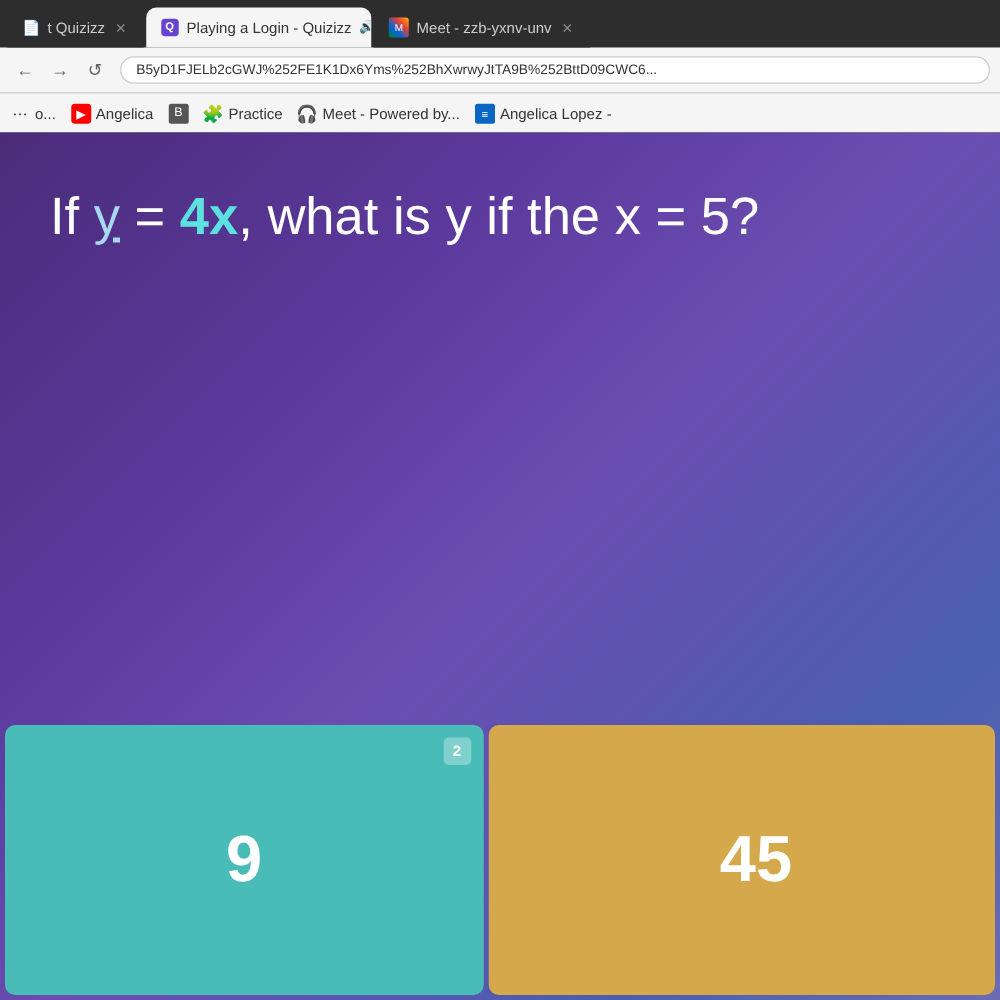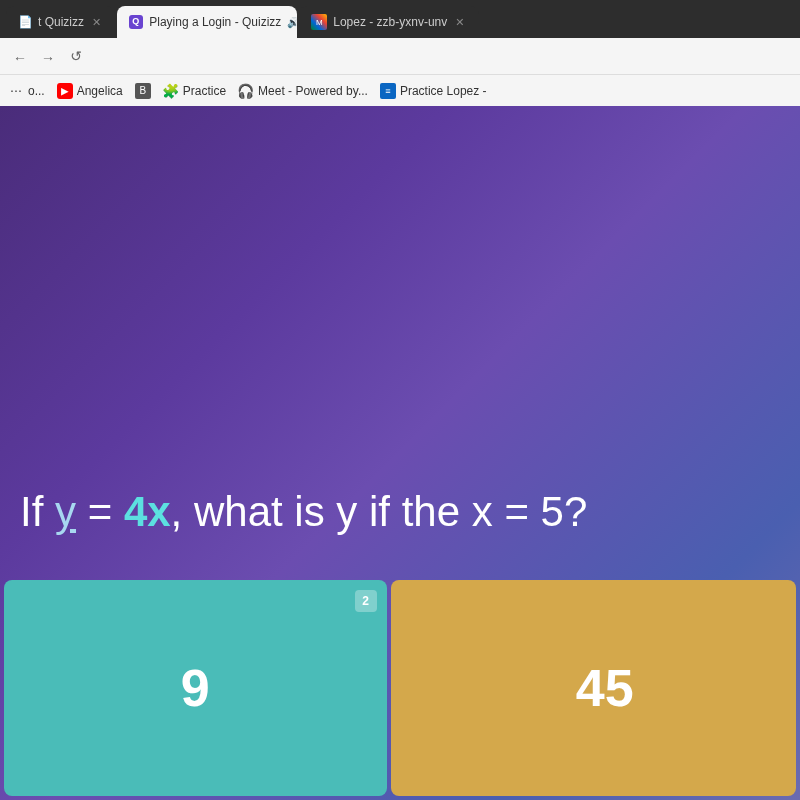--- a/index.html
+++ b/index.html
@@ -143,24 +143,25 @@
       background: linear-gradient(135deg, #4a2c7a 0%, #5c3a9e 30%, #6b4db0 50%, #4a5fb0 80%, #6b6bb0 100%);
       display: flex;
       flex-direction: column;
       align-items: stretch;
       justify-content: flex-start;
     }
 
     .question-area {
       flex: 1;
       display: flex;
-      align-items: flex-end;
+      align-items: flex-start;
       justify-content: flex-start;
       padding: 40px 20px;
       min-height: 300px;
+      margin-left: 20px;
     }
 
     .question-text {
       font-size: 42px;
       font-weight: 500;
       color: #ffffff;
       line-height: 1.3;
     }
 
     .question-text .highlight-y {
@@ -286,32 +287,33 @@
 
     <div class="tab active">
       <span class="tab-icon quiz-icon">Q</span>
       <span>Playing a Login - Quizizz</span>
       <span class="tab-audio">🔊</span>
 
     </div>
 
     <div class="tab">
       <span class="tab-icon meet-icon">M</span>
-      <span>Lopez - zzb-yxnv-unv</span>
+      <span>Meet - zzb-yxnv-unv</span>
       <span class="tab-close">✕</span>
     </div>
 
   </div>
 
   <div class="address-bar">
     <div class="nav-buttons">
       <div class="nav-btn">←</div>
       <div class="nav-btn">→</div>
       <div class="nav-btn">↺</div>
     </div>
+    <div class="url-bar">B5yD1FJELb2cGWJ%252FE1K1Dx6Yms%252BhXwrwyJtTA9B%252BttD09CWC6...</div>
   </div>
 
   <div class="bookmarks-bar">
 
     <div class="bookmark-item">
       <span class="bookmark-icon">⋯</span>
       <span>o...</span>
     </div>
 
     <div class="bookmark-item">
@@ -328,21 +330,21 @@
       <span>Practice</span>
     </div>
 
     <div class="bookmark-item">
       <span class="bookmark-icon login-icon">🎧</span>
       <span>Meet - Powered by...</span>
     </div>
 
     <div class="bookmark-item">
       <span class="bookmark-icon angelica-icon">≡</span>
-      <span>Practice Lopez -</span>
+      <span>Angelica Lopez -</span>
     </div>
 
   </div>
 </div>
 
 <div class="main-content">
 
   <div class="question-area">
     <div class="question-text">
       <span>If </span><span class="highlight-y">y</span><span> = </span><span class="highlight-4x">4x</span><span>, what is y if the x = 5?</span>

